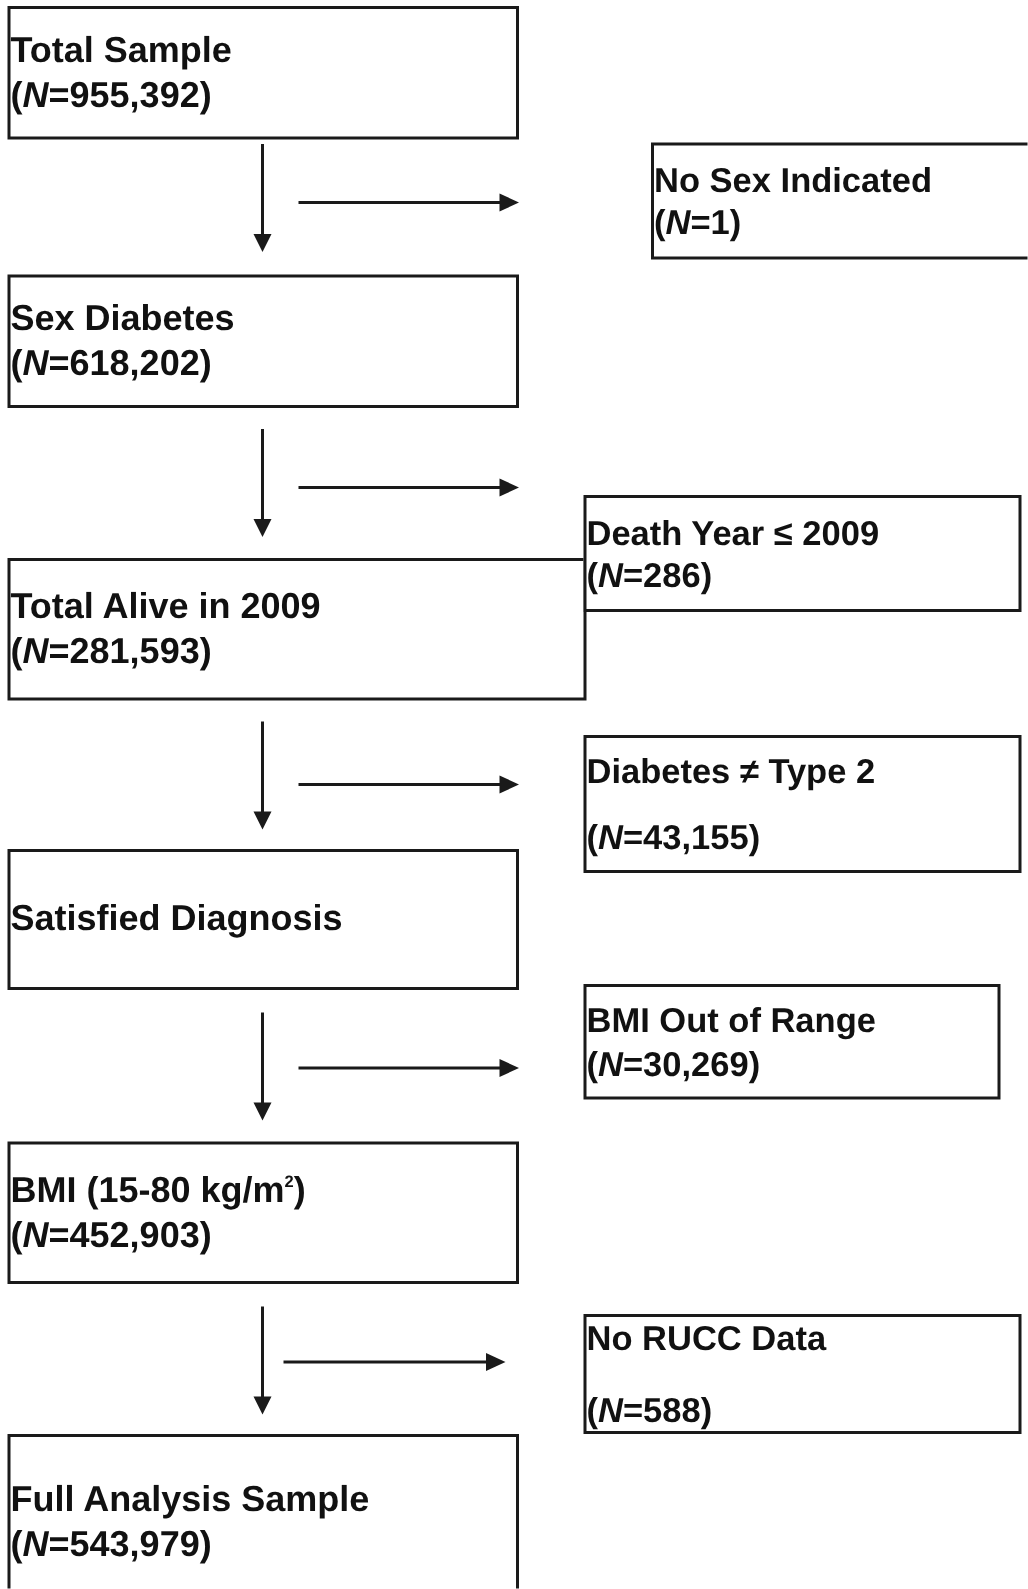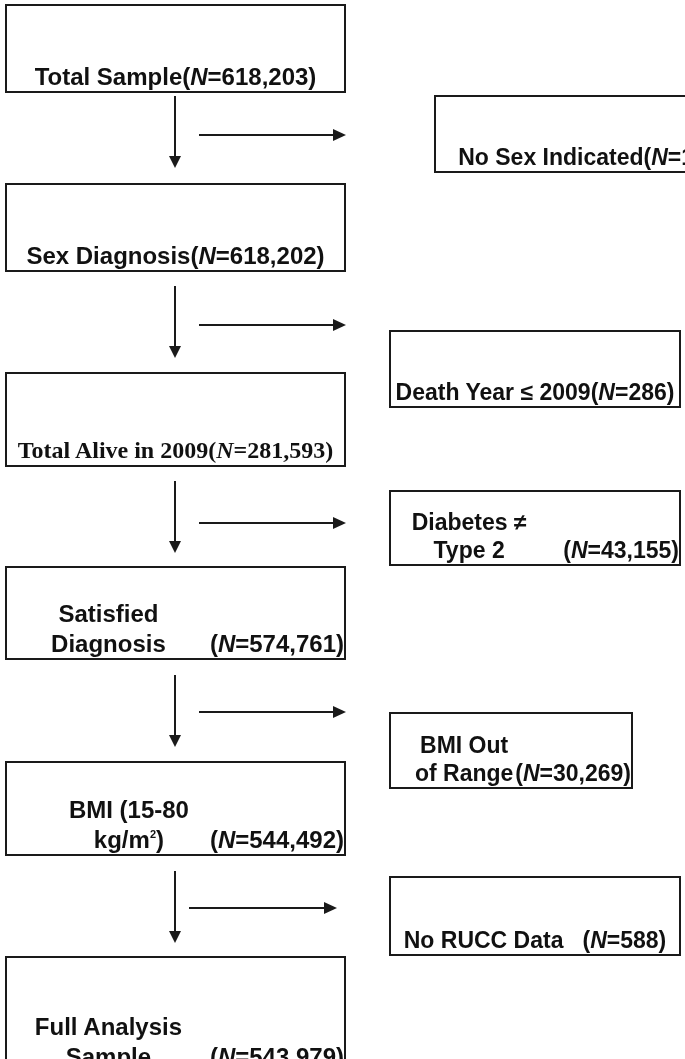--- a/index.html
+++ b/index.html
@@ -14,21 +14,22 @@
       overflow: hidden;
       font-family: "Liberation Sans", "DejaVu Sans", sans-serif;
       color: #111111;
     }
     .box {
       position: absolute;
       box-sizing: border-box;
       border: 2.5px solid #1a1a1a;
       background: #ffffff;
       display: flex;
-      align-items: flex-end;
+      flex-direction: column;
+      align-items: flex-start;
       justify-content: center;
       text-align: center;
       font-weight: bold;
       line-height: 1.22;
     }
     .box.main { font-size: 24px; }
     .box.excl { font-size: 23px; }
     .box .count i { font-style: italic; }
     .box sup { font-size: 11px; vertical-align: 10px; line-height: 0; }
     svg.arrows {
@@ -61,56 +62,55 @@
     <line x1="199" y1="712" x2="336" y2="712" stroke="#1a1a1a" stroke-width="2"></line>
     <polygon points="333,706 333,718 346,712" fill="#1a1a1a"></polygon>
     <line x1="189" y1="908" x2="327" y2="908" stroke="#1a1a1a" stroke-width="2"></line>
     <polygon points="324,902 324,914 337,908" fill="#1a1a1a"></polygon>
   </svg>
 
 <div id="flow">
 
   <div class="box main" style="left: 5px; top: 4px; width: 341px; height: 89px;">
     <div>Total Sample</div>
-    <div class="count">(<i>N</i>=<span>618,203</span>)</div>
+    <div class="count">(<i>N</i>=<span>955,392</span>)</div>
   </div>
   <div class="box main" style="left: 5px; top: 183px; width: 341px; height: 89px;">
-    <div>Sex Diagnosis</div>
+    <div>Sex Diabetes</div>
     <div class="count">(<i>N</i>=<span>618,202</span>)</div>
   </div>
-  <div class="box main" style="left: 5px; top: 372px; width: 341px; height: 95px; font-family: Liberation Serif, serif;">
+  <div class="box main" style="left: 5px; top: 372px; width: 386px; height: 95px;">
     <div>Total Alive in 2009</div>
     <div class="count">(<i>N</i>=<span>281,593</span>)</div>
   </div>
   <div class="box main" style="left: 5px; top: 566px; width: 341px; height: 94px;">
     <div>Satisfied Diagnosis</div>
-    <div class="count">(<i>N</i>=<span>574,761</span>)</div>
   </div>
-  <div class="box main" style="left: 5px; top: 761px; width: 341px; height: 95px; padding-left: 41px;">
+  <div class="box main" style="left: 5px; top: 761px; width: 341px; height: 95px;">
     <div><span>BMI (15-80 kg/m</span><sup>2</sup><span>)</span></div>
-    <div class="count">(<i>N</i>=<span>544,492</span>)</div>
+    <div class="count">(<i>N</i>=<span>452,903</span>)</div>
   </div>
   <div class="box main" style="left: 5px; top: 956px; width: 341px; height: 117px;">
     <div>Full Analysis Sample</div>
     <div class="count">(<i>N</i>=<span>543,979</span>)</div>
   </div>
 
   <div class="box excl" style="left: 389px; top: 95px; width: 292px; height: 78px; margin-left: 45px;">
     <div>No Sex Indicated</div>
     <div class="count">(<i>N</i>=<span>1</span>)</div>
   </div>
   <div class="box excl" style="left: 389px; top: 285px; width: 292px; height: 78px; margin-top: 45px;">
     <div>Death Year ≤ 2009</div>
     <div class="count">(<i>N</i>=<span>286</span>)</div>
   </div>
-  <div class="box excl" style="left: 389px; top: 490px; width: 292px; height: 76px; gap: 16px;">
+  <div class="box excl" style="left: 389px; top: 490px; width: 292px; height: 92px; gap: 16px;">
     <div>Diabetes ≠ Type 2</div>
     <div class="count">(<i>N</i>=<span>43,155</span>)</div>
   </div>
-  <div class="box excl" style="left: 389px; top: 712px; width: 244px; height: 77px; padding-left: 22px;">
+  <div class="box excl" style="left: 389px; top: 656px; width: 278px; height: 77px;">
     <div>BMI Out of Range</div>
     <div class="count">(<i>N</i>=<span>30,269</span>)</div>
   </div>
   <div class="box excl" style="left: 389px; top: 876px; width: 292px; height: 80px; gap: 19px;">
     <div>No RUCC Data</div>
     <div class="count">(<i>N</i>=<span>588</span>)</div>
   </div>
 </div>
 
 </body></html>

